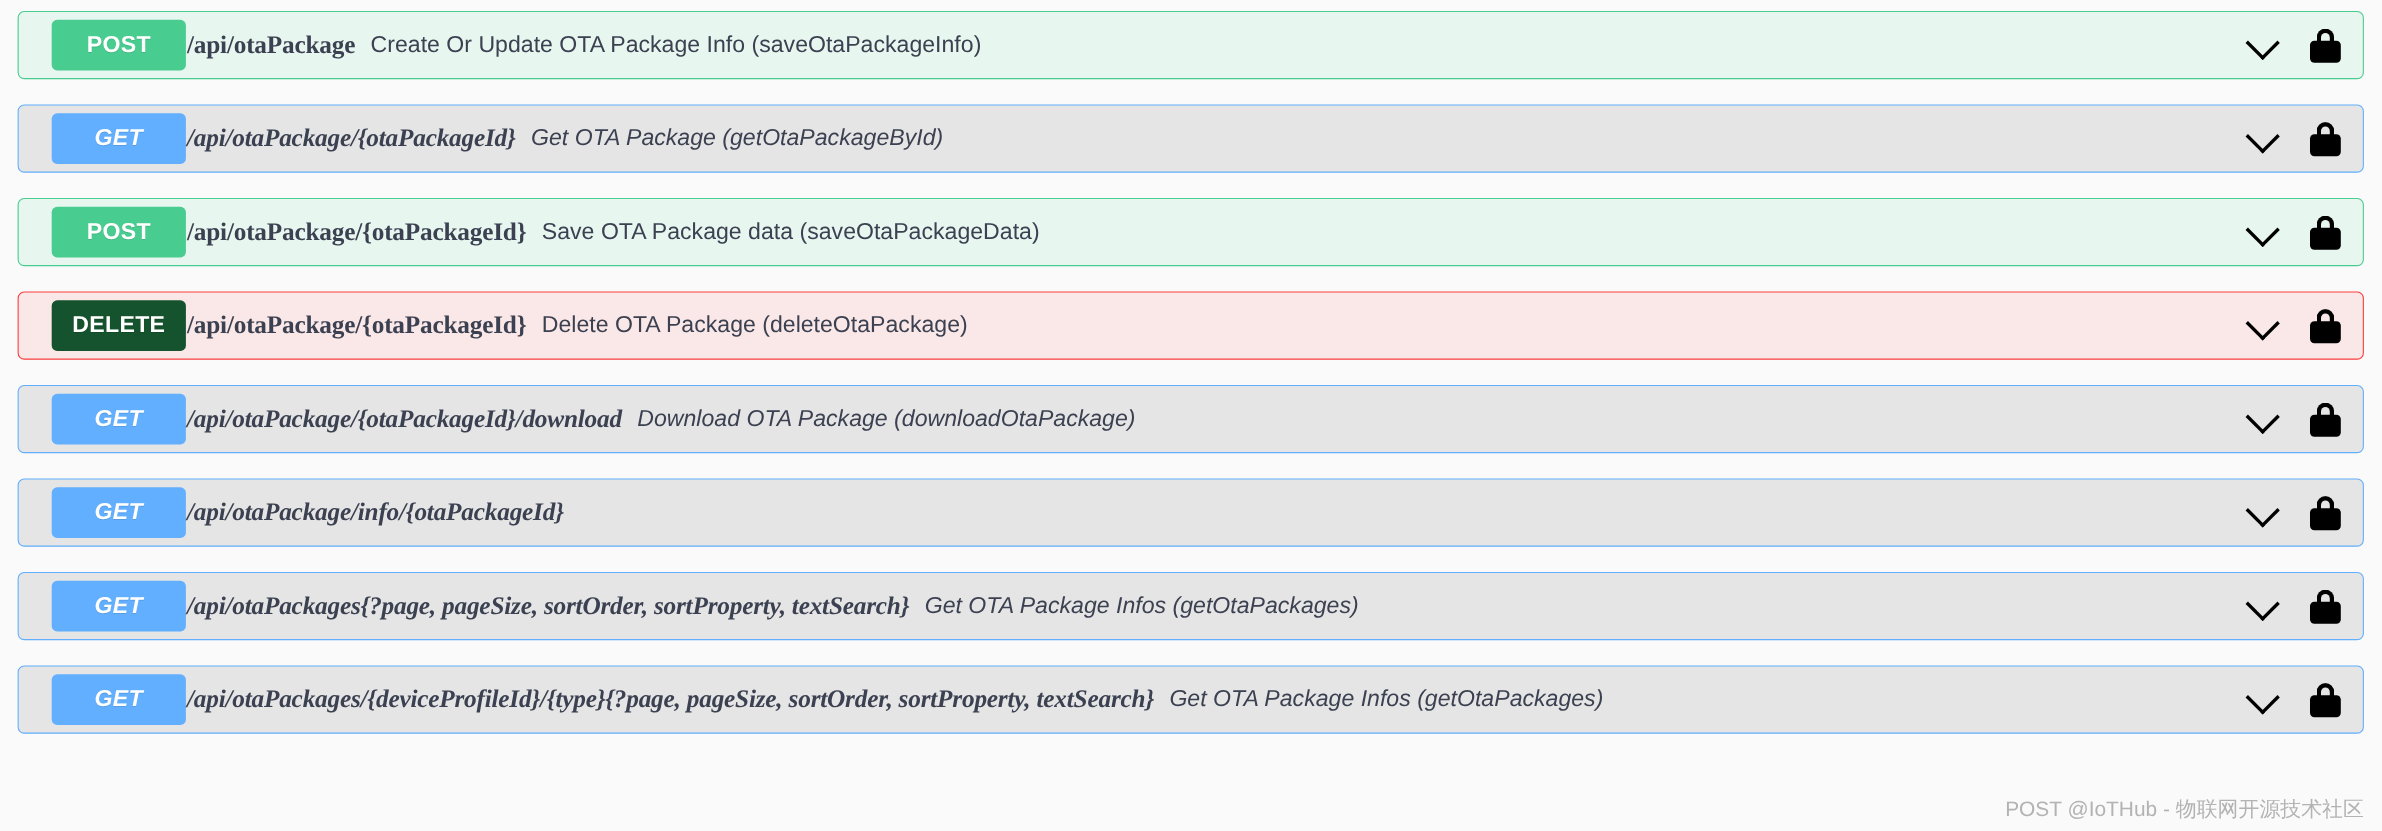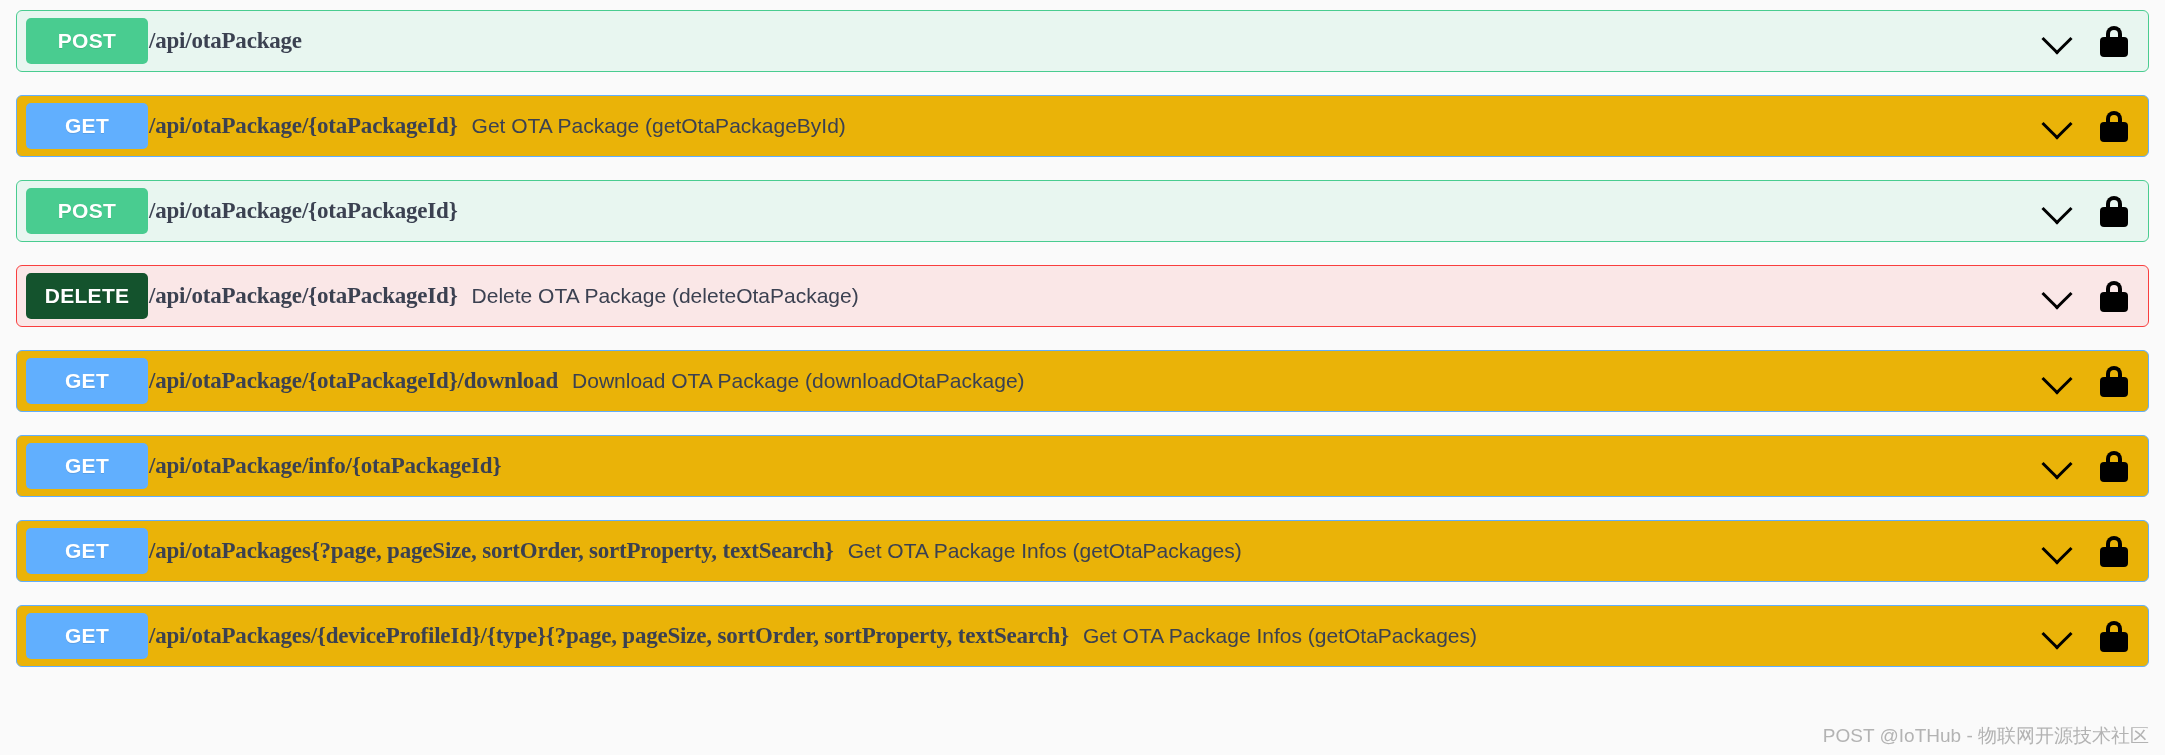--- a/index.html
+++ b/index.html
@@ -80,38 +80,39 @@
     align-items: center;
     height: 62px;
     margin-bottom: 23px;
     border-radius: 6px;
     border: 1px solid transparent;
     padding: 0 19px 0 9px;
     cursor: pointer;
   }
   .op-row:last-child { margin-bottom: 0; }
 
-  .op-row.get    { background: #eab308; border-color: #61affe; }
+  .op-row.get    { background: #e5e5e5; border-color: #61affe; font-style: italic; }
   .op-row.post   { background: #e8f6f0; border-color: #49cc90; }
   .op-row.delete { background: #fae7e7; border-color: #f93e3e; }
 
   .method-badge {
     flex: 0 0 auto;
     width: 122px;
     height: 46px;
     border-radius: 5px;
     display: flex;
     align-items: center;
     justify-content: center;
     color: #ffffff;
     font-size: 21px;
     font-weight: bold;
     letter-spacing: 0.3px;
     font-family: "Liberation Sans", sans-serif;
     text-shadow: 0 1px 0 rgba(0,0,0,0.10);
+    margin-left: 21px;
   }
   .op-row.get    .method-badge { background: #61affe; }
   .op-row.post   .method-badge { background: #49cc90; }
   .op-row.delete .method-badge { background: #14532d; }
 
   .op-path {
     margin-left: 1px;
     font-family: "Liberation Serif", serif;
     font-size: 23px;
     font-weight: bold;
@@ -171,20 +172,21 @@
 </head>
 <body>
 
 <div id="app">
 
 
   <div class="op-list">
       <div class="op-row post">
         <span class="method-badge">POST</span>
         <span class="op-path">/api/otaPackage</span>
+        <span class="op-summary">Create Or Update OTA Package Info (saveOtaPackageInfo)</span>
         <span class="op-spacer"></span>
         <span class="chevron-down-icon"></span>
         <span class="lock-icon">
           <span class="shackle"></span>
           <span class="body"></span>
         </span>
       </div>
       <div class="op-row get">
         <span class="method-badge">GET</span>
         <span class="op-path">/api/otaPackage/{otaPackageId}</span>
@@ -192,20 +194,21 @@
         <span class="op-spacer"></span>
         <span class="chevron-down-icon"></span>
         <span class="lock-icon">
           <span class="shackle"></span>
           <span class="body"></span>
         </span>
       </div>
       <div class="op-row post">
         <span class="method-badge">POST</span>
         <span class="op-path">/api/otaPackage/{otaPackageId}</span>
+        <span class="op-summary">Save OTA Package data (saveOtaPackageData)</span>
         <span class="op-spacer"></span>
         <span class="chevron-down-icon"></span>
         <span class="lock-icon">
           <span class="shackle"></span>
           <span class="body"></span>
         </span>
       </div>
       <div class="op-row delete">
         <span class="method-badge">DELETE</span>
         <span class="op-path">/api/otaPackage/{otaPackageId}</span>

